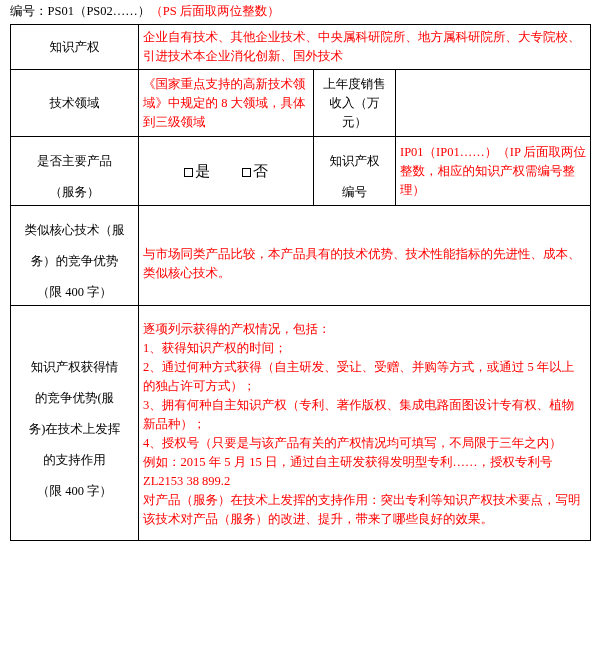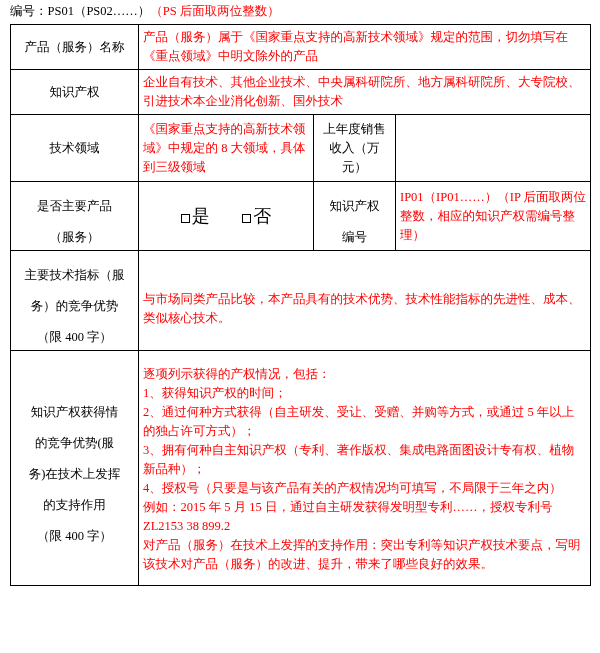--- a/index.html
+++ b/index.html
@@ -63,21 +63,21 @@
     vertical-align: middle;
   }
   td.blank {
     background: #ffffff;
   }
   .lbl-line { display: block; margin-top: 12px; }
   .val-line { display: block; }
   .cb-row {
     text-align: center;
     letter-spacing: 0;
-    font-size: 18px;
+    font-size: 15px;
   }
   .cb {
     display: inline-block;
     width: 9px;
     height: 9px;
     border: 1px solid #000000;
     margin-right: 2px;
     vertical-align: -1px;
     box-sizing: border-box;
   }
@@ -95,24 +95,20 @@
 
   <table class="form">
     <colgroup>
       <col style="width:128px">
       <col style="width:175px">
       <col style="width:82px">
       <col style="width:195px">
     </colgroup>
     <tbody>
 
-      <tr>
-        <td class="label" style="height:32px">产品（服务）名称</td>
-        <td class="value" colspan="3">产品（服务）属于《国家重点支持的高新技术领域》规定的范围，切勿填写在《重点领域》中明文除外的产品</td>
-      </tr>
 
       <tr>
         <td class="label" style="height:32px">知识产权</td>
         <td class="value" colspan="3">企业自有技术、其他企业技术、中央属科研院所、地方属科研院所、大专院校、引进技术本企业消化创新、国外技术</td>
       </tr>
 
       <tr>
         <td class="label" style="height:60px">技术领域</td>
         <td class="value">《国家重点支持的高新技术领域》中规定的 8 大领域，具体到三级领域</td>
         <td class="label">上年度销售收入（万元）</td>
@@ -133,21 +129,21 @@
         <td class="label">
           <span class="lbl-line">知识产权</span>
           <span class="lbl-line">编号</span>
         </td>
         <td class="value">IP01（IP01……）（IP 后面取两位整数，相应的知识产权需编号整理）</td>
       </tr>
 
 
       <tr>
         <td class="label" style="height:78px">
-          <span class="lbl-line">主要技术指标（服</span>
+          <span class="lbl-line">类似核心技术（服</span>
           <span class="lbl-line">务）的竞争优势</span>
           <span class="lbl-line">（限 400 字）</span>
         </td>
         <td class="value" colspan="3" style="padding-top:20px">与市场同类产品比较，本产品具有的技术优势、技术性能指标的先进性、成本、类似核心技术。</td>
       </tr>
 
       <tr>
         <td class="label" style="height:228px">
           <span class="lbl-line">知识产权获得情</span>
           <span class="lbl-line">的竞争优势(服</span>

